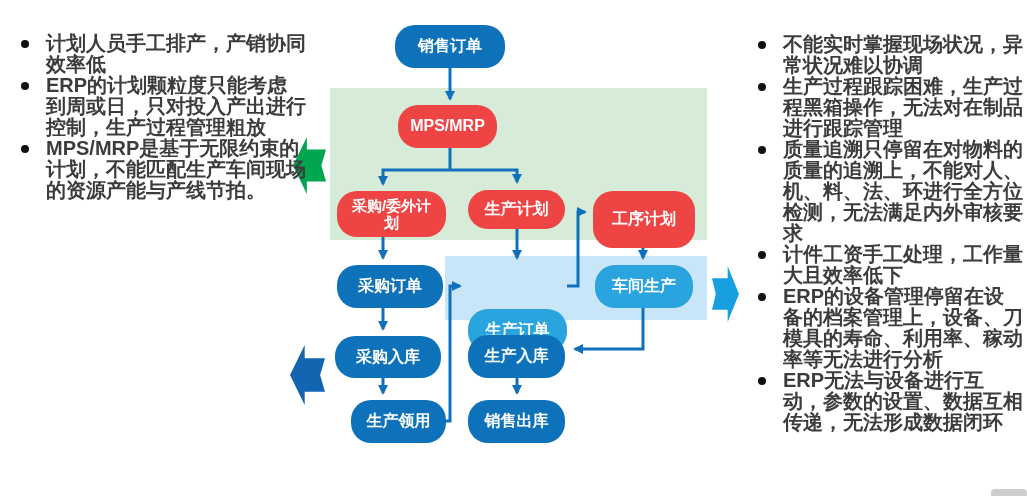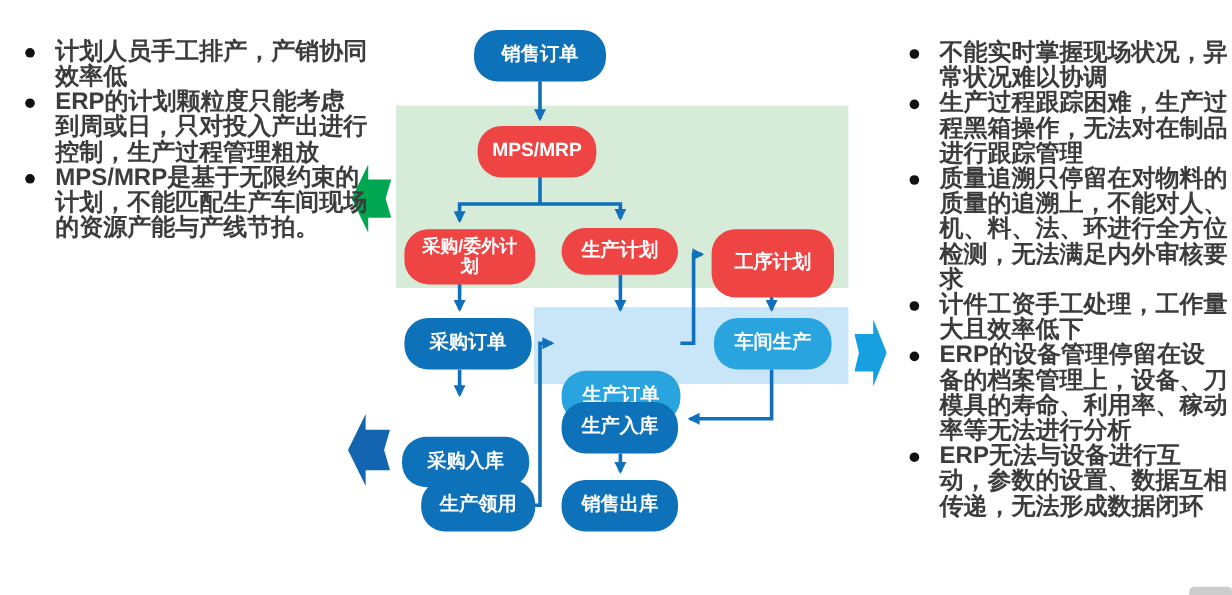--- a/index.html
+++ b/index.html
@@ -77,21 +77,21 @@
   </svg>
 
   <div class="node dark" style="left:395px;top:25px;width:110px;height:43px;">销售订单</div>
   <div class="node green" style="left:398px;top:105px;width:99px;height:43px;">MPS/MRP</div>
   <div class="node green" style="left:337px;top:191px;width:93px;height:46px;font-size:15px;padding:0 8px;">采购/委外计划</div>
   <div class="node green" style="left:468px;top:190px;width:97px;height:39px;">生产计划</div>
   <div class="node green" style="left:593px;top:191px;width:102px;height:57px;">工序计划</div>
   <div class="node dark" style="left:337px;top:265px;width:106px;height:43px;">采购订单</div>
   <div class="node light" style="left:468px;top:265px;width:99px;height:43px;margin-top:44px;">生产订单</div>
   <div class="node light" style="left:595px;top:265px;width:98px;height:43px;">车间生产</div>
-  <div class="node dark" style="left:335px;top:336px;width:106px;height:42px;margin-top:28px;">采购入库</div>
+  <div class="node dark" style="left:335px;top:336px;width:106px;height:42px;">采购入库</div>
   <div class="node dark" style="left:468px;top:335px;width:97px;height:43px;">生产入库</div>
   <div class="node dark" style="left:335px;top:400px;width:95px;height:43px;margin-left:16px;">生产领用</div>
   <div class="node dark" style="left:468px;top:400px;width:97px;height:43px;">销售出库</div>
 
   <div class="big-arrow left" id="arrow-plan"></div>
   <div class="big-arrow left" id="arrow-warehouse"></div>
   <div class="big-arrow right" id="arrow-exec"></div>
 
   <div class="panel" id="panel-left-top">
     <ul>

